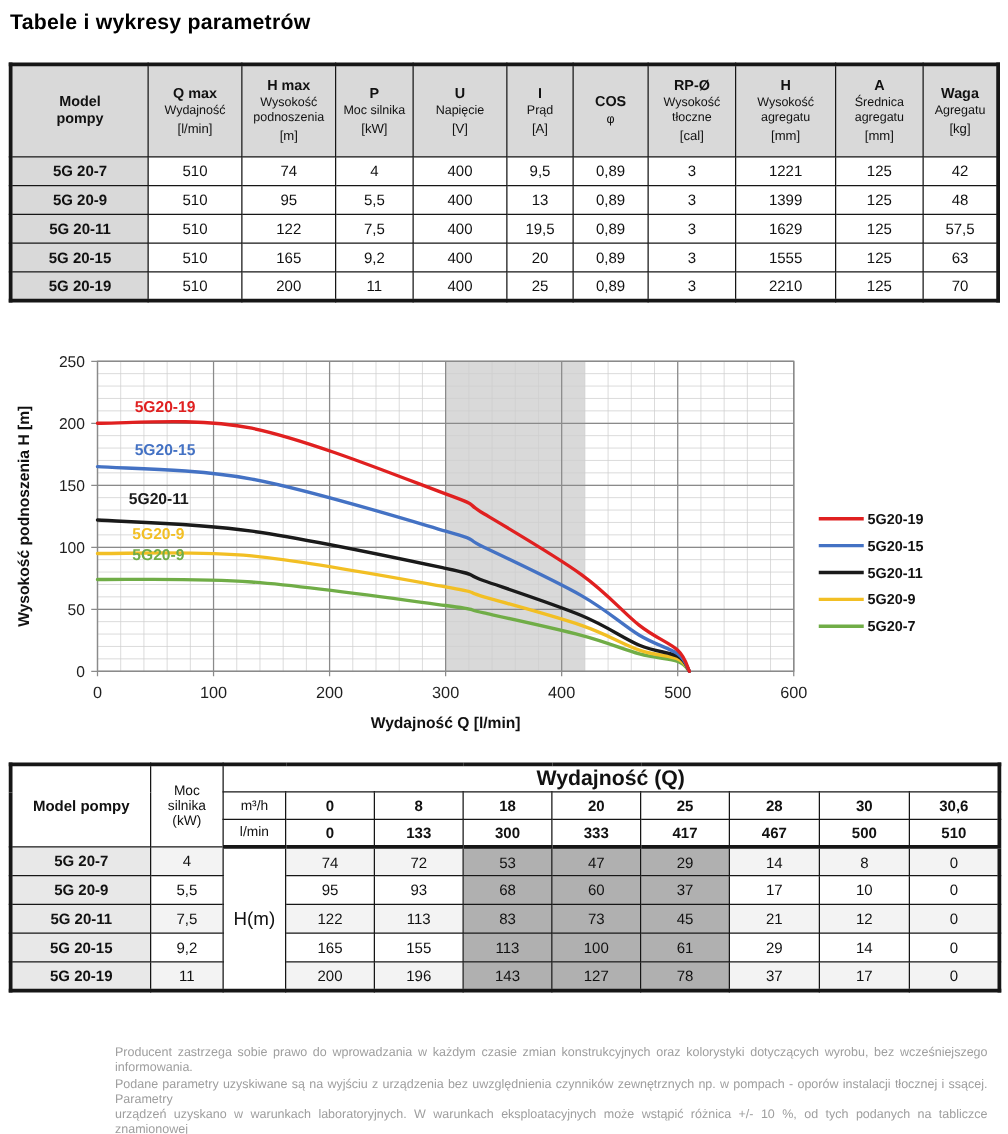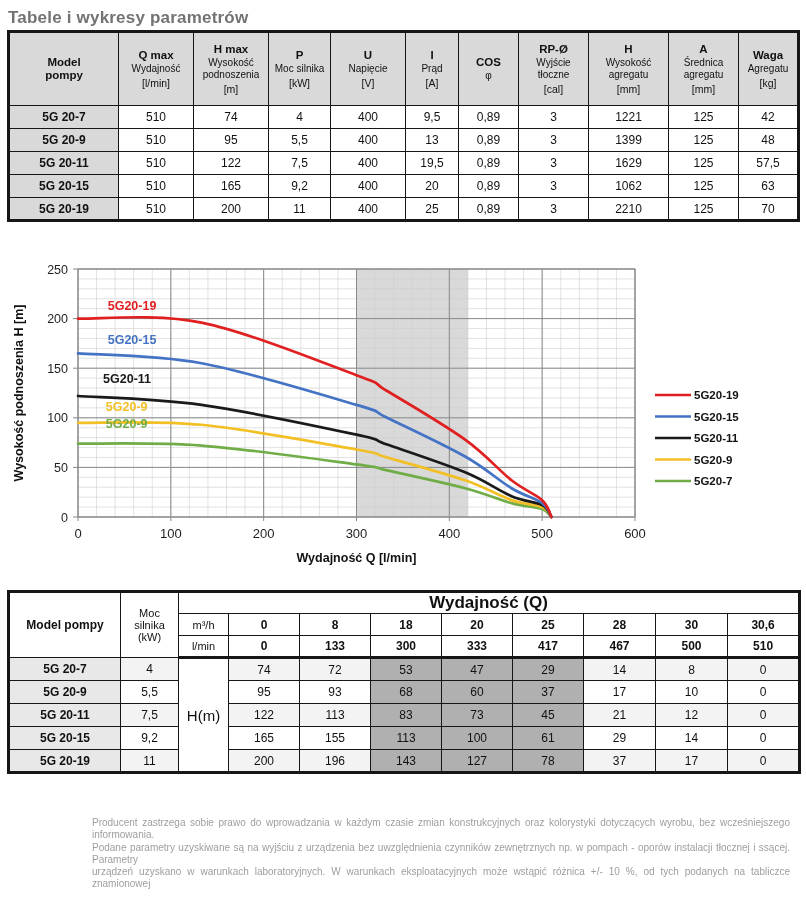--- a/index.html
+++ b/index.html
@@ -5,21 +5,21 @@
   html,body{margin:0;padding:0;}
   body{
     width:806px;height:907px;overflow:hidden;background:#ffffff;
     font-family:"Liberation Sans",sans-serif;color:#111;
     -webkit-font-smoothing:antialiased;
   }
   .page{width:806px;height:907px;position:relative;}
 
   
   .page-title{
-    margin:8px 0 2px 8px;font-size:17px;font-weight:700;color:#737373;
+    margin:8px 0 22px 8px;font-size:17px;font-weight:700;color:#000000;
     letter-spacing:0.2px;
   }
 
   
   table{border-collapse:collapse;table-layout:fixed;margin-left:7px;}
   th,td{border:1px solid #161616;text-align:center;vertical-align:middle;padding:0 2px;}
 
   
   #t1{width:792px;border:3px solid #161616;}
   #t1 thead th{background:#d9d9d9;height:66px;padding:3px 2px;}
@@ -115,21 +115,21 @@
             <div class="main">I</div>
             <div class="sub">Prąd</div>
             <div class="unit">[A]</div>
           </th>
           <th>
             <div class="main">COS</div>
             <div class="sub">φ</div>
           </th>
           <th>
             <div class="main">RP-Ø</div>
-            <div class="sub">Wyjście tłoczne</div>
+            <div class="sub">Wysokość tłoczne</div>
             <div class="unit">[cal]</div>
           </th>
           <th>
             <div class="main">H</div>
             <div class="sub">Wysokość agregatu</div>
             <div class="unit">[mm]</div>
           </th>
           <th>
             <div class="main">A</div>
             <div class="sub">Średnica agregatu</div>
@@ -184,21 +184,21 @@
         </tr>
         <tr>
           <th>5G 20-15</th>
           <td>510</td>
           <td>165</td>
           <td>9,2</td>
           <td>400</td>
           <td>20</td>
           <td>0,89</td>
           <td>3</td>
-          <td>1062</td>
+          <td>1555</td>
           <td>125</td>
           <td>63</td>
         </tr>
         <tr>
           <th>5G 20-19</th>
           <td>510</td>
           <td>200</td>
           <td>11</td>
           <td>400</td>
           <td>25</td>

